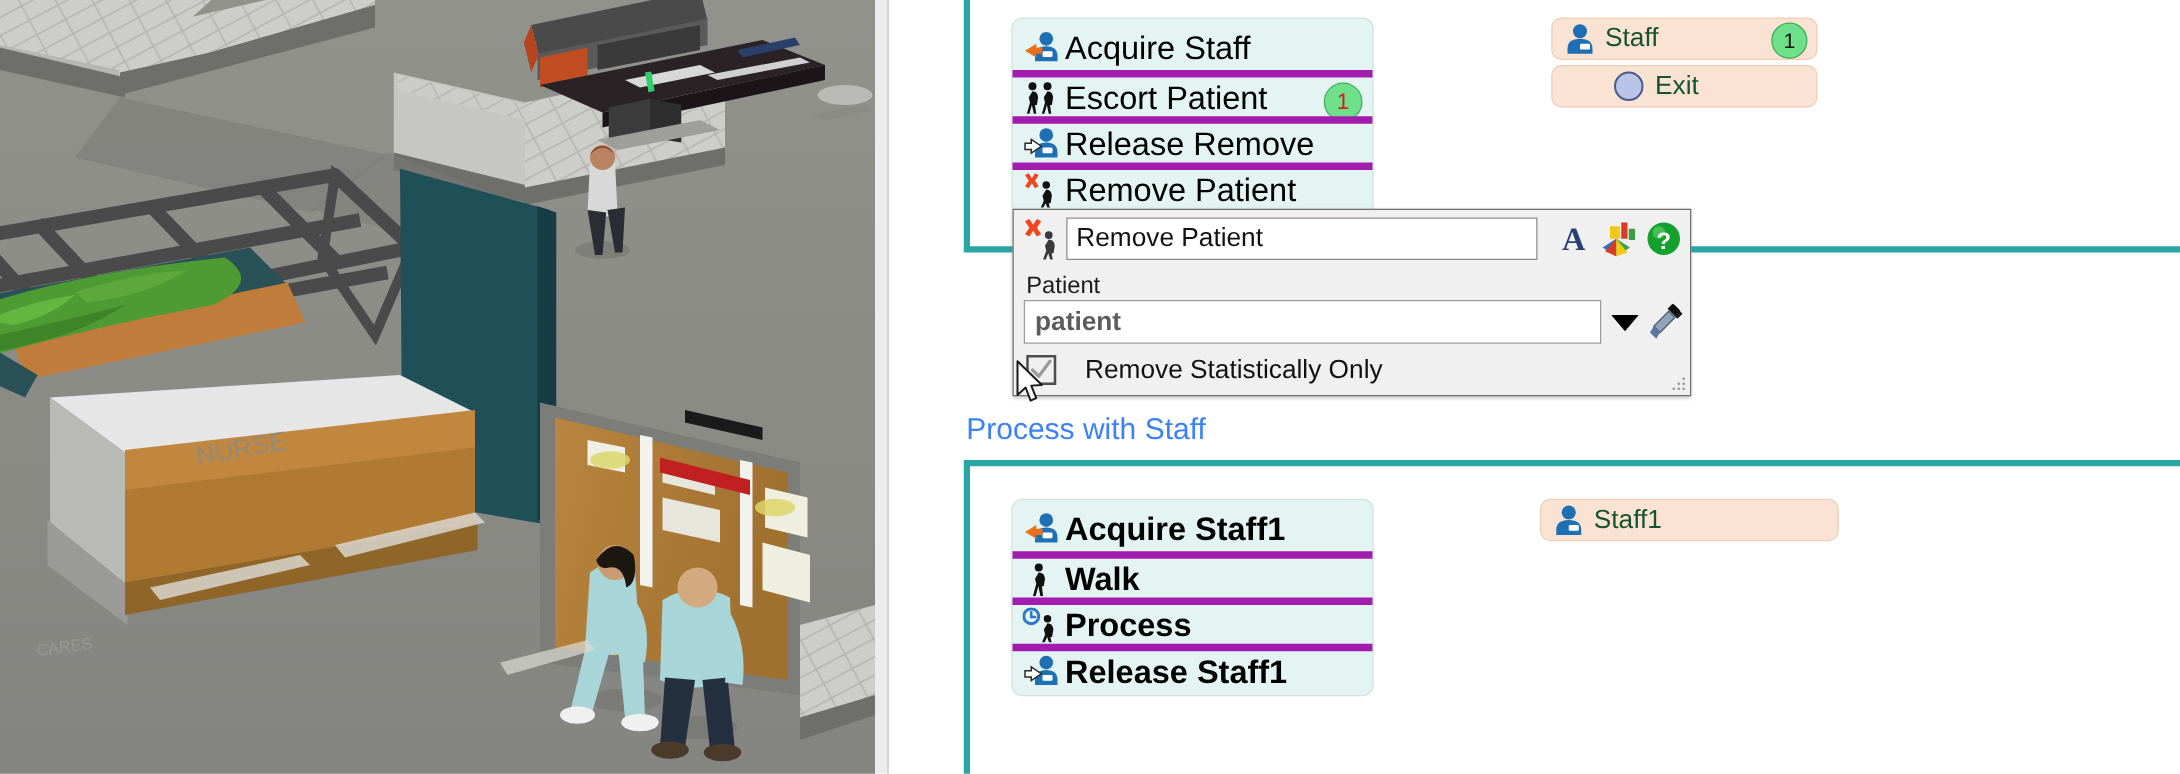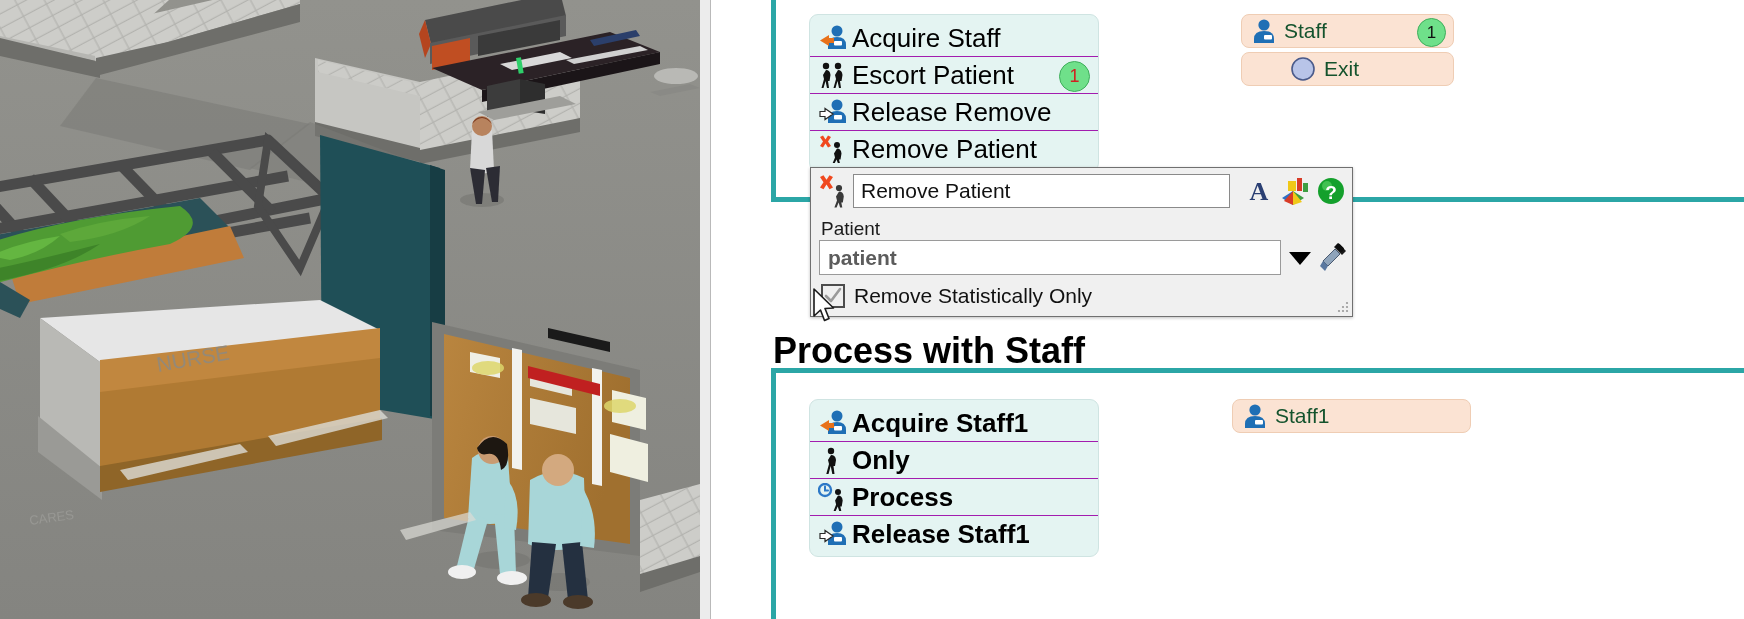--- a/index.html
+++ b/index.html
@@ -18,37 +18,37 @@
   
   .canvas{position:absolute;left:711px;top:0;width:1033px;height:619px;background:#fff;}
 
   
   .frame{position:absolute;border:5px solid #2ba6a6;box-sizing:border-box;background:transparent;}
   .frame-top{left:60px;top:-60px;width:1010px;height:262px;}
   .frame-bot{left:60px;top:368px;width:1010px;height:300px;}
 
   .frame-title{
     position:absolute;left:62px;top:330px;
-    font-size:36px;color:#000000;letter-spacing:0px;white-space:nowrap;font-weight:bold;
+    font-size:24px;color:#3b82f6;letter-spacing:0px;white-space:nowrap;
   }
 
   
   .actionlist{
     position:absolute;
     background:#e4f4f2;border:1px solid #cfe4e2;border-radius:9px;
     box-sizing:border-box;padding:4px 0;
   }
   .al-top{left:98px;top:14px;width:290px;}
   .al-bot{left:98px;top:399px;width:290px;font-weight:bold;}
 
   .al-row{
     position:relative;height:37px;display:flex;align-items:center;
     padding:0 10px 0 8px;box-sizing:border-box;
   }
-  .al-row + .al-row{border-top:1px solid #a21caf;}
+  .al-row + .al-row{border-top:6px solid #a21caf;}
   .al-ico{width:30px;height:28px;flex:0 0 30px;position:relative;margin-right:4px;}
   .al-label{font-size:26px;color:#000;line-height:30px;white-space:nowrap;}
   .al-badge{
     position:absolute;right:8px;top:4px;width:29px;height:29px;border-radius:50%;
     background:#6fe08a;border:1px solid #3fae5c;
     display:flex;align-items:center;justify-content:center;
     font-size:18px;color:#d02020;
   }
 
   
@@ -86,21 +86,21 @@
   .dlg-field-label{position:absolute;left:10px;top:50px;font-size:19px;color:#1b1b1b;}
   .dlg-combo{
     position:absolute;left:8px;top:72px;width:462px;height:35px;
     background:#fff;border:1px solid #9a9a9a;box-sizing:border-box;
     display:flex;align-items:center;padding:0 8px;
     font-size:21px;font-weight:bold;color:#5c5c5c;
   }
   .dlg-combo-arrow{position:absolute;left:478px;top:84px;width:22px;height:13px;}
   .dlg-pipette{position:absolute;left:508px;top:72px;width:30px;height:34px;}
 
-  .dlg-check-row{position:absolute;left:10px;top:116px;display:flex;align-items:flex-end;}
+  .dlg-check-row{position:absolute;left:10px;top:116px;display:flex;align-items:flex-end;gap:14px;}
   .dlg-checkbox{width:24px;height:24px;background:#f0f0f0;border:2px solid #4d4d4d;position:relative;box-sizing:border-box;}
   .dlg-check-label{font-size:21px;color:#111;margin-left:9px;white-space:nowrap;}
 
   .dlg-grip{position:absolute;right:3px;bottom:3px;width:12px;height:12px;}
 
   
   .cursor{position:absolute;left:812px;top:288px;width:26px;height:38px;pointer-events:none;}
 </style>
 </head>
 <body>
@@ -350,21 +350,21 @@
         <span class="al-label">Acquire Staff1</span>
       </div>
 
       <div class="al-row">
         <span class="al-ico">
           <svg width="30" height="28" viewBox="0 0 30 28">
             <circle cx="13" cy="5" r="3.2" fill="#111"></circle>
             <path d="M13 9 q4.5 0 5 5 l-1 6 l-1.5 0 l1 8 h-2.2 l-1.6 -8 l-2.2 8 h-2.2 l2.7 -10 l-1 -4z" fill="#111"></path>
           </svg>
         </span>
-        <span class="al-label">Only</span>
+        <span class="al-label">Walk</span>
       </div>
 
       <div class="al-row">
         <span class="al-ico">
           <svg width="30" height="28" viewBox="0 0 30 28">
             <circle cx="7" cy="7" r="6" fill="none" stroke="#2d79c7" stroke-width="2.4"></circle>
             <path d="M7 3.5 v4 h3" stroke="#2d79c7" stroke-width="2" fill="none" stroke-linecap="round"></path>
             <circle cx="20" cy="9" r="3" fill="#111"></circle>
             <path d="M20 12.5 q4.2 0 4.7 5 l-1 6 l-1.4 0 l1 4.5 h-2.1 l-1.5 -4.5 l-2 4.5 h-2.1 l2.5 -6.5 l-1 -4z" fill="#111"></path>
           </svg>

